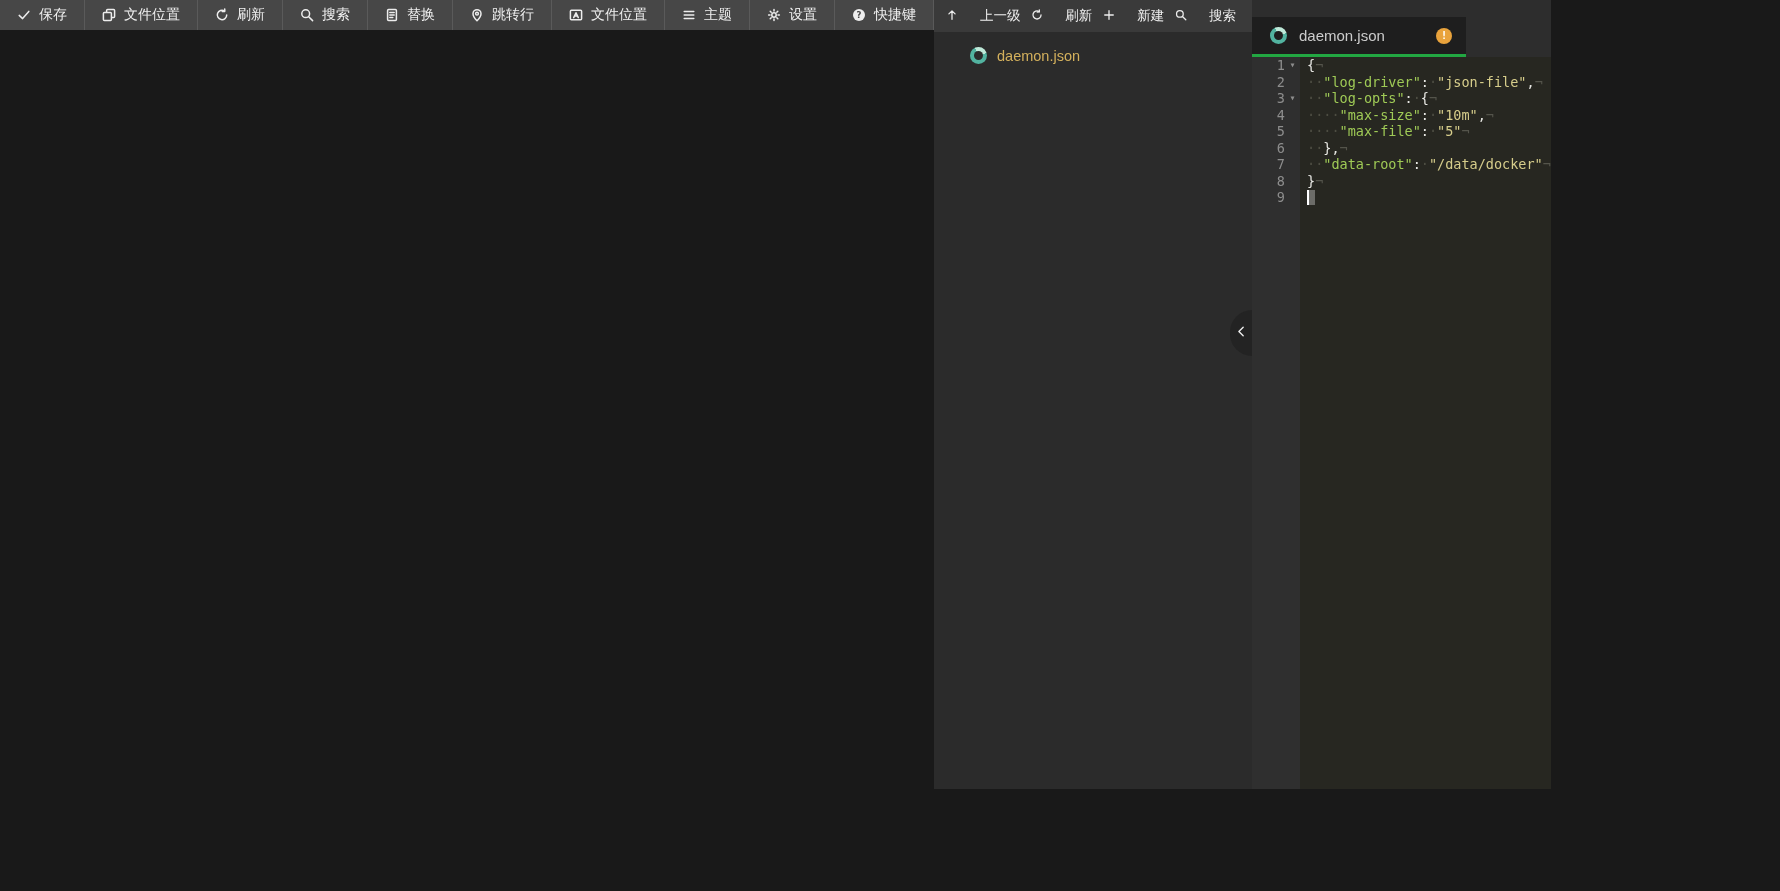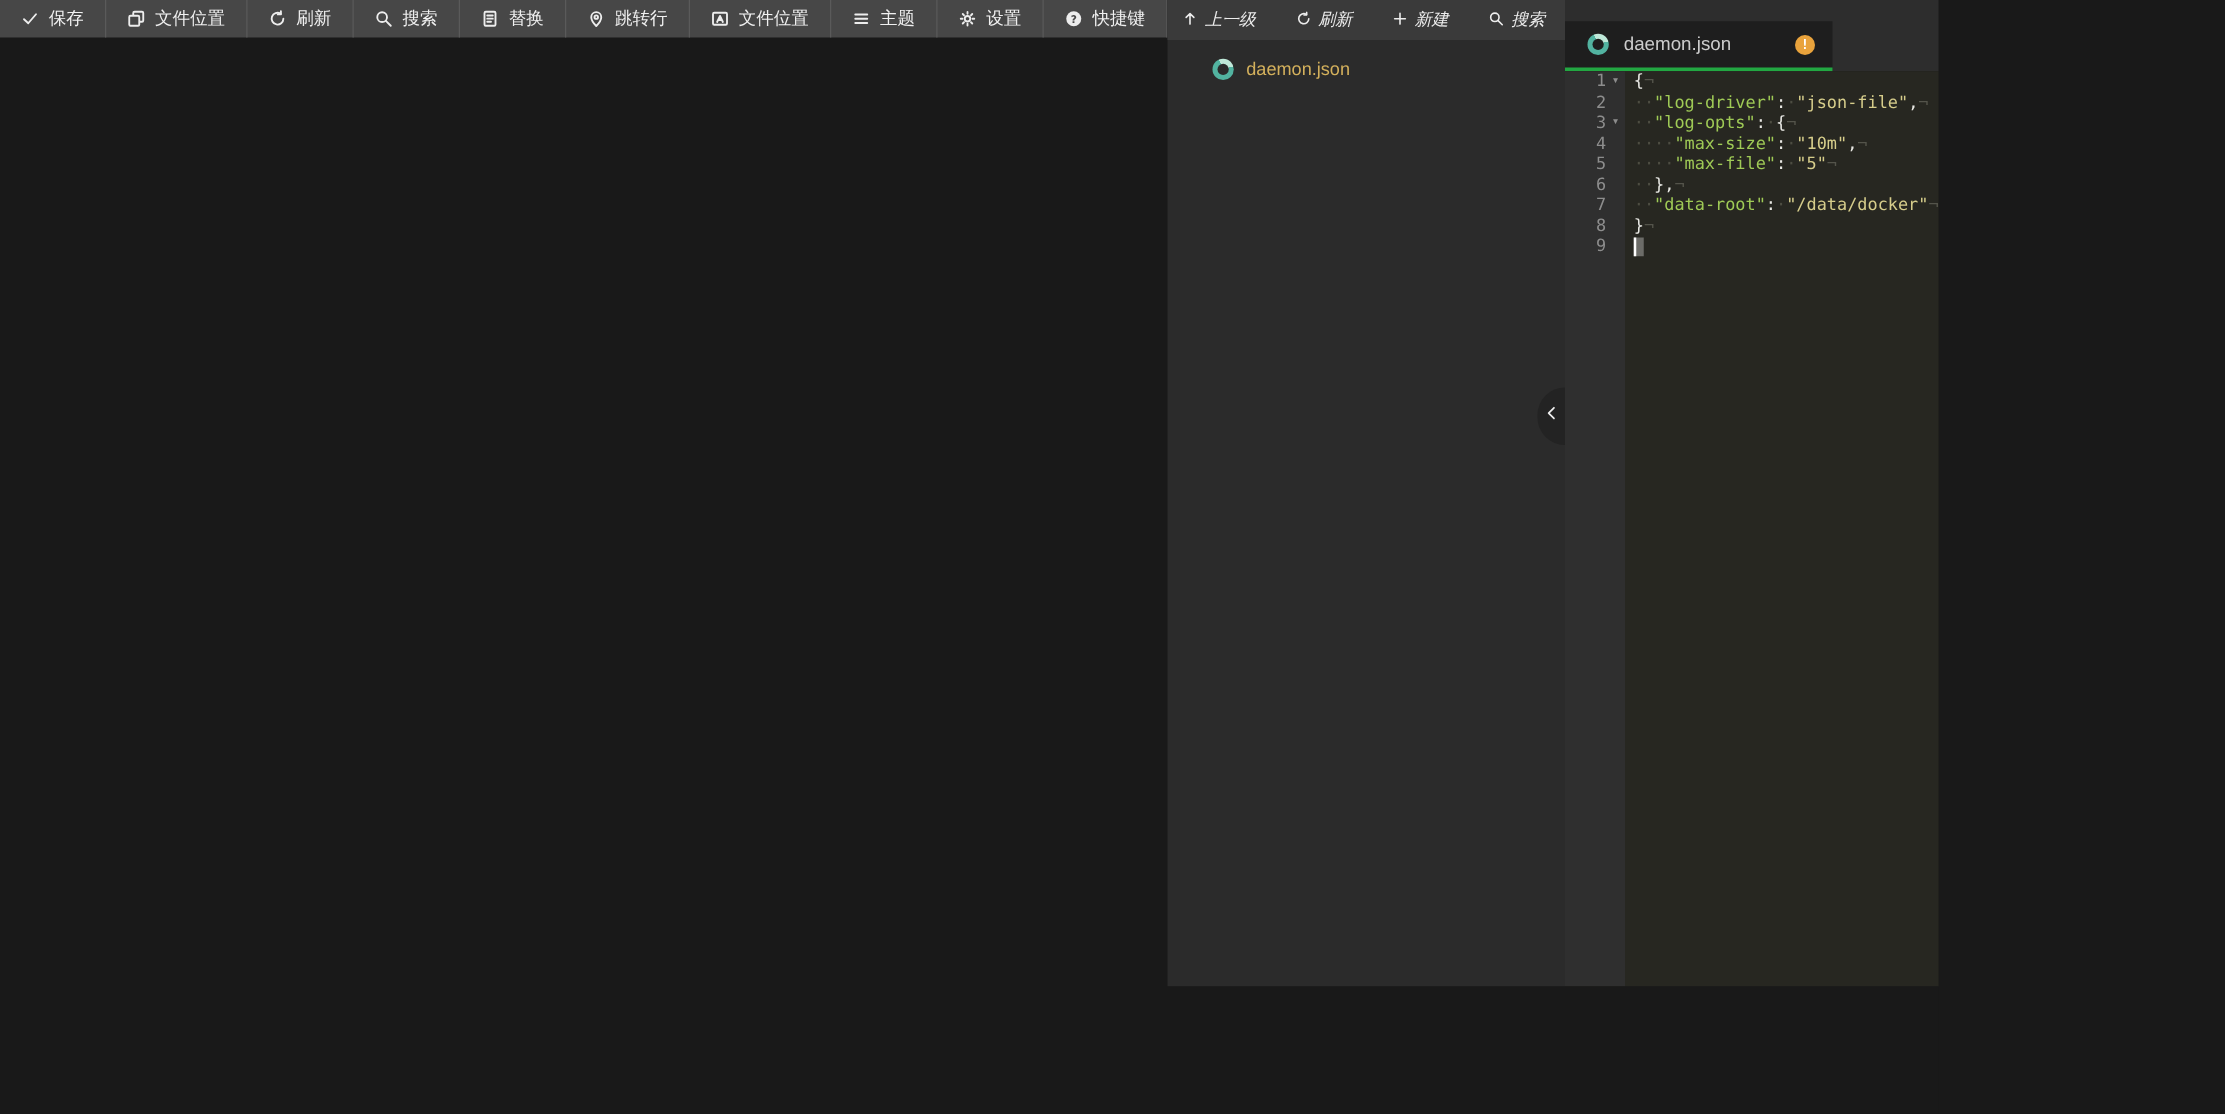--- a/index.html
+++ b/index.html
@@ -17,22 +17,22 @@
 
   
   .main { flex:none; height:789px; display:flex; }
 
   
   .sidebar { width:318px; flex:none; background:#2b2b2b; display:flex; flex-direction:column; position:relative; }
   .side-header { height:57px; background:#333333; color:#f2f2f2; font-size:15px;
     display:flex; align-items:center; padding:0 14px; flex:none; }
   .side-actions { height:32px; background:#3a3a3a; display:flex; align-items:center;
     justify-content:space-between; padding:0 16px 0 12px; flex:none; }
-  .sbtn { display:flex; align-items:center; gap:6px; background:transparent; border:none;
-    color:#ededed; font-size:13.5px; cursor:pointer; white-space:nowrap;font-style:italic; }
+  .sbtn { display:flex; align-items:center; gap:22px; background:transparent; border:none;
+    color:#ededed; font-size:13.5px; cursor:pointer; white-space:nowrap; }
   .sbtn svg { width:12px; height:12px; }
   .filelist { flex:1; padding-top:10px; }
   .file-item { display:flex; align-items:center; gap:10px; padding:5px 10px 5px 36px; cursor:pointer; }
   .file-name { font-size:14.5px; color:#d3b05c; }
 
   
   .swirl { width:17px; height:17px; border-radius:50%; position:relative; flex:none;
     background:conic-gradient(from 210deg,#52b3a0 0 35%,#bfe9d9 35% 62%,#52b3a0 62% 100%); }
   .swirl i { position:absolute; inset:4px; border-radius:50%; background:var(--hole,#2b2b2b); }
 

